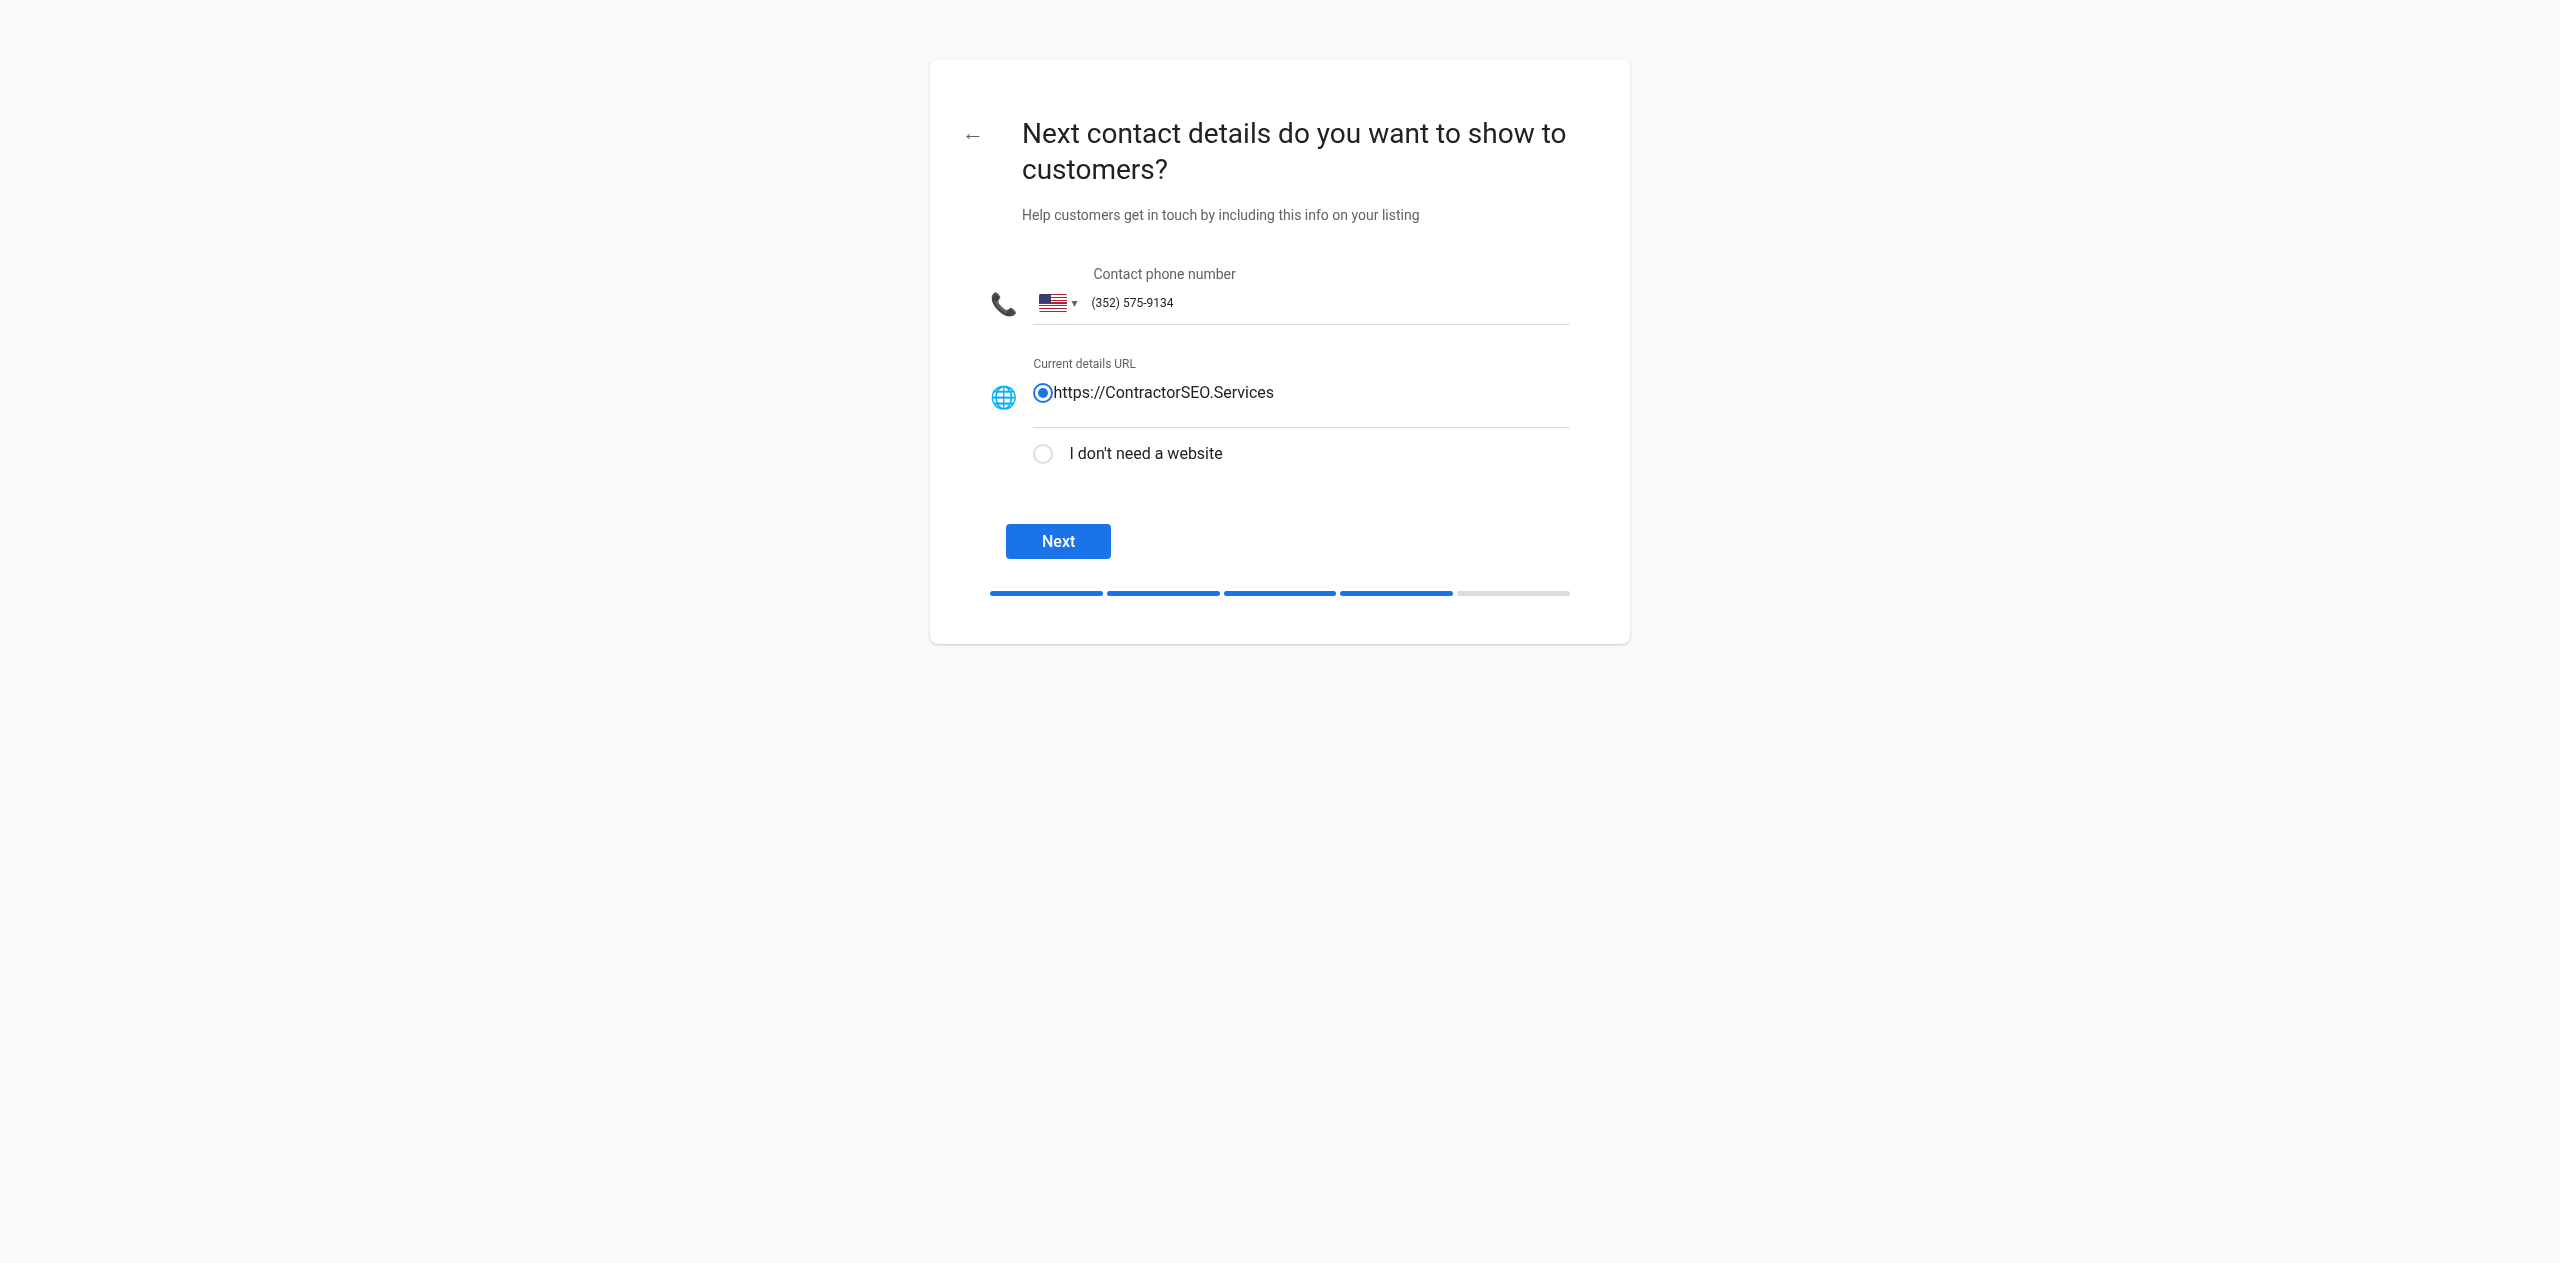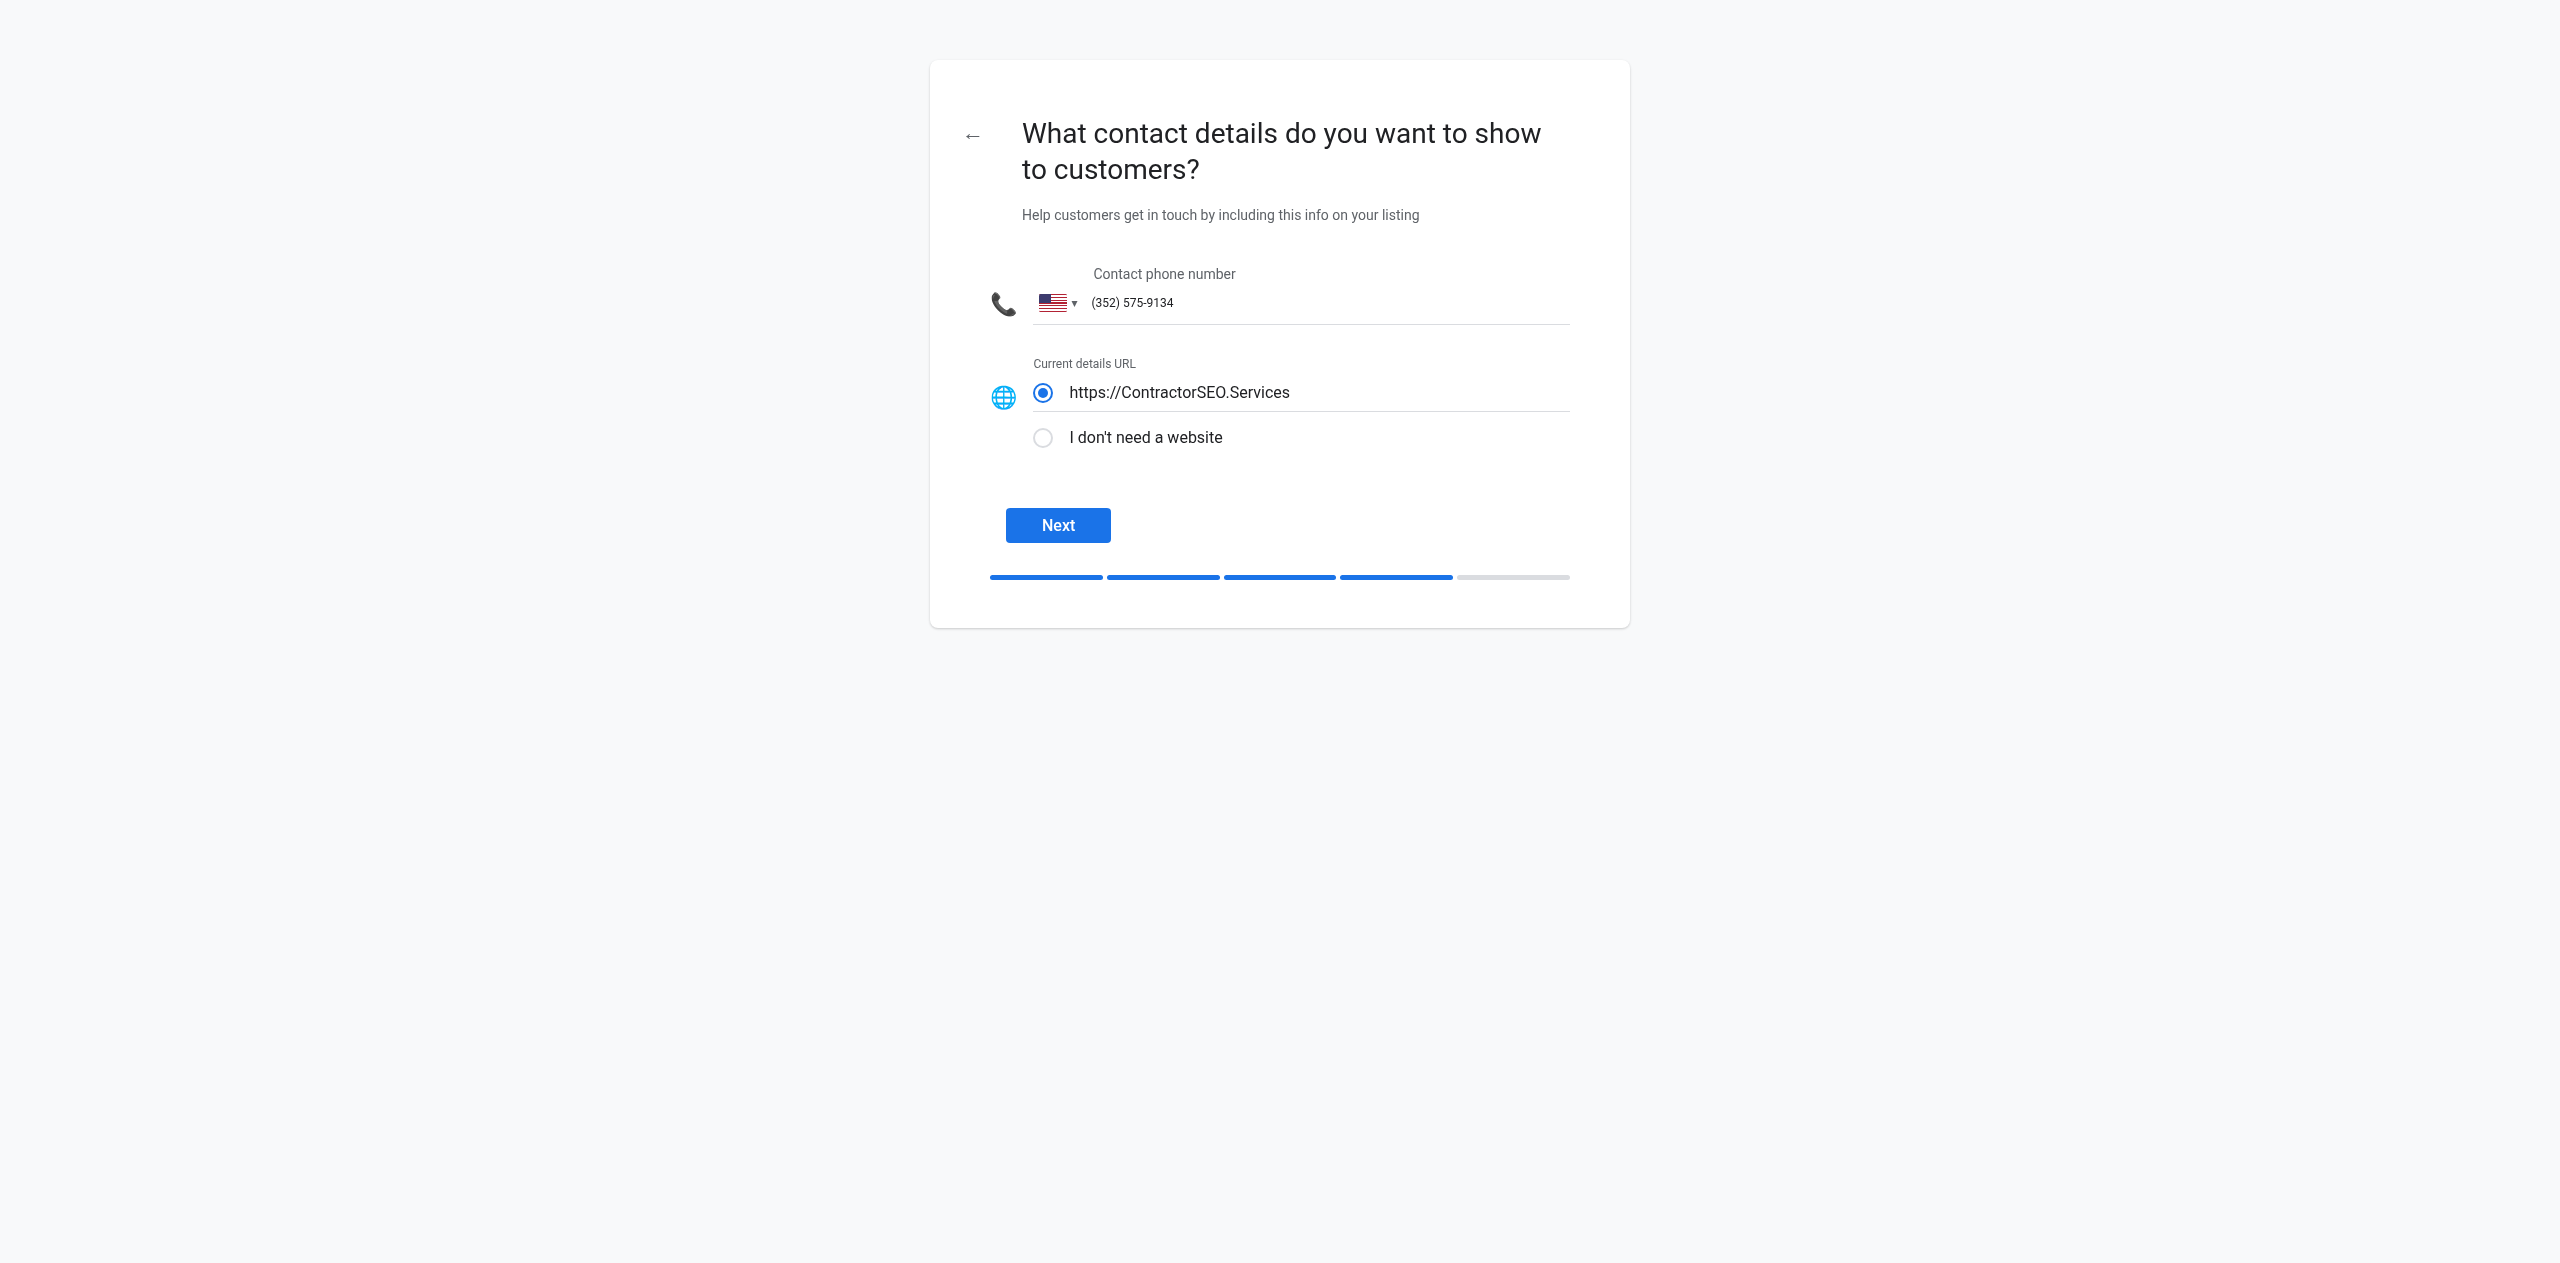--- a/index.html
+++ b/index.html
@@ -182,22 +182,22 @@
       font-size: 16px;
       color: #202124;
       background: transparent;
       font-family: inherit;
       flex: 1;
     }
 
     .radio-item-url {
       display: flex;
       align-items: center;
-      gap: 16px;
-      padding-bottom: 8px;
+      gap: 0;
+      padding-bottom: 24px;
       border-bottom: 1px solid #dadce0;
       margin-bottom: 4px;
     }
 
     .see-details {
       color: #1a73e8;
       font-size: 14px;
       text-decoration: none;
       cursor: pointer;
       margin-left: 52px;
@@ -305,21 +305,21 @@
   </style>
 </head>
 <body>
 
 <div class="card">
 
   <button class="back-button">
     <span>←</span>
   </button>
 
-  <h1 class="page-title">What contact details do you want to show to customers?</h1>
+  <h1 class="page-title">Next contact details do you want to show to customers?</h1>
   <p class="page-subtitle">Help customers get in touch by including this info on your listing</p>
 
   
   <div class="form-section">
     <div class="phone-row-wrapper">
       <div class="phone-icon-wrapper">
         <span class="phone-icon">📞</span>
       </div>
       <div class="phone-fields">
         <div class="field-label">Contact phone number</div>

